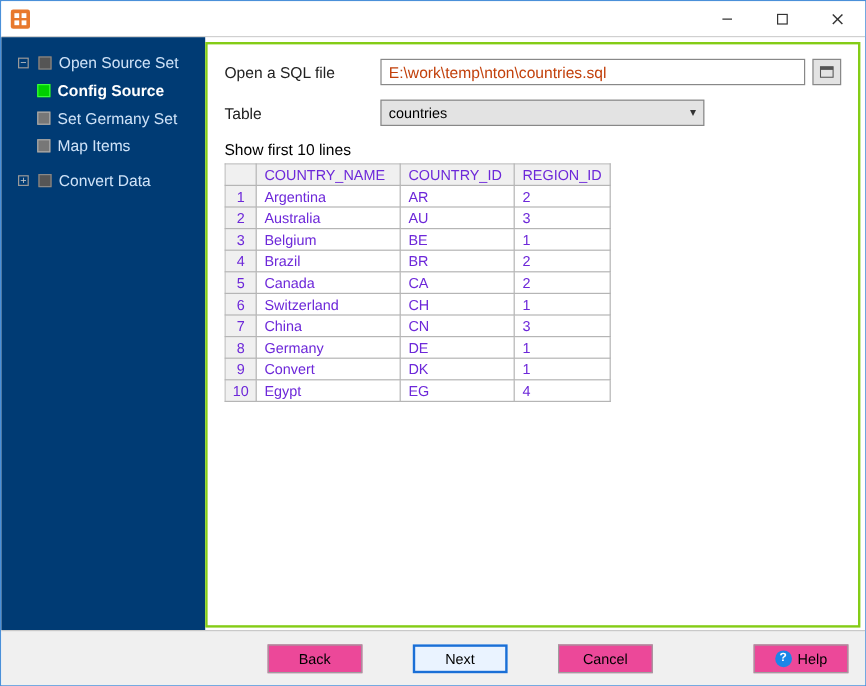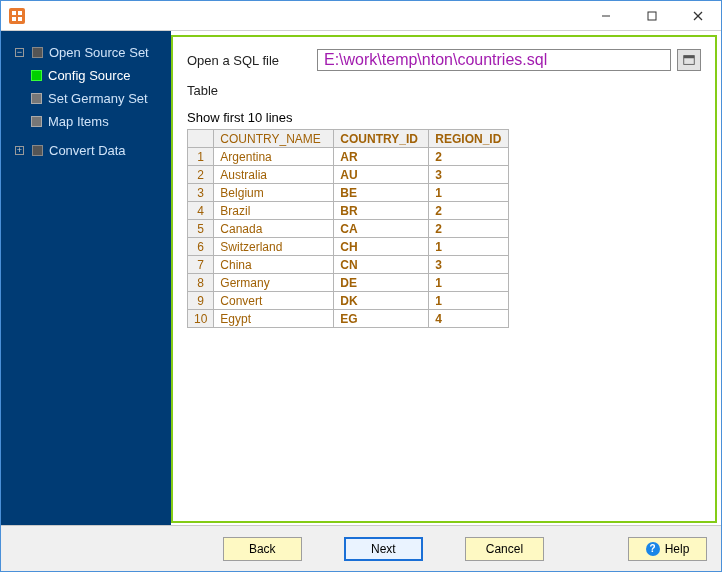--- a/index.html
+++ b/index.html
@@ -68,21 +68,21 @@
     color: #cfe3f8;
     cursor: pointer;
   }
   .nav-item.child { padding-left: 30px; }
   .nav-item .sq {
     width: 11px; height: 11px;
     background: #777; border: 1px solid #aaa;
     flex-shrink: 0;
   }
   .nav-item.parent .sq { background:#555; border-color:#888; }
-  .nav-item.active { font-weight: normal; color:#fff; }
+  .nav-item.active { font-weight: bold; color:#fff; }
   .nav-item.active .sq { background:#00d000; border-color:#38ff38; }
   .nav-exp {
     width:9px; height:9px;
     border:1px solid #999;
     display:flex; align-items:center; justify-content:center;
     font-size:9px; line-height:1; color:#ccc;
     margin-right:2px;
     background:#003b74;
   }
 
@@ -105,22 +105,22 @@
   .form-label {
     width: 130px;
     color: #222;
     font-size: 13px;
   }
   .sql-input {
     flex: 1;
     border: 1px solid #888;
     padding: 3px 6px;
     height: 22px;
-    font-size: 16px;
-    color: #a21caf;
+    font-size: 13px;
+    color: #c2410c;
     background:#fff;
   }
   .browse-btn {
     width: 24px; height: 22px;
     margin-left: 6px;
     border: 1px solid #888;
     background: #e3e3e3;
     display:flex; align-items:center; justify-content:center;
   }
   .browse-btn svg { width:14px; height:14px; }
@@ -137,59 +137,59 @@
   }
   .table-select .chev { font-size:10px; color:#333; }
 
   .info-row { display:flex; margin-bottom:4px; font-size:13px;flex-direction:column; }
   .info-row .left { width:130px; }
   .info-row .right { flex:1; }
 
   .data-table {
     border-collapse: collapse;
     font-size: 12px;
-    color:#a16207;
+    color:#6d28d9;
   }
   .data-table th, .data-table td {
     border: 1px solid #b5b5b5;
     padding: 1px 6px;
     text-align: left;
     background:#fff;
     height: 18px;
   }
   .data-table th {
     background: #f0f0f0;
     font-weight: normal;
   }
   .data-table td.rowhdr {
     background:#f0f0f0;
     text-align:center;
     width:22px;
   }
   .data-table .c-name { width:120px; }
-  .data-table .c-id   { width:95px;font-weight:bold; }
-  .data-table .c-reg  { width:80px;font-weight:bold; }
+  .data-table .c-id   { width:95px; }
+  .data-table .c-reg  { width:80px; }
 
   .content-scroll { flex:1; overflow:auto; }
 
   
   .footer {
     height: 46px;
     background:#f0f0f0;
     border-top:1px solid #c9c9c9;
     display:flex;
     align-items:center;
     padding: 0 14px;
     gap: 42px;
   }
   .footer .lead-gap { width: 172px; }
   .btn {
     width: 82px; height: 24px;
     border:1px solid #9e9e9e;
-    background:#fef9c3;
+    background:#ec4899;
     font-size:12px;
     display:flex; align-items:center; justify-content:center;
     cursor:pointer;
   }
   .btn.primary {
     border:2px solid #1a6fd6;
     background:#eaf3ff;
     justify-content:center;
   }
   .footer .spacer { flex:1; }
@@ -260,20 +260,24 @@
       <div class="browse-btn">
         <svg viewBox="0 0 16 16">
           <rect x="2" y="3" width="12" height="10" fill="none" stroke="#555"></rect>
           <rect x="2" y="3" width="12" height="3" fill="#555"></rect>
         </svg>
       </div>
     </div>
 
     <div class="form-row">
       <div class="form-label">Table</div>
+      <div class="table-select">
+        <span>countries</span>
+        <span class="chev">▾</span>
+      </div>
     </div>
 
     <div class="info-row">
       <div class="left">Show first 10 lines</div>
     </div>
 
     <div class="content-scroll">
       <table class="data-table">
         <thead>
           <tr>

